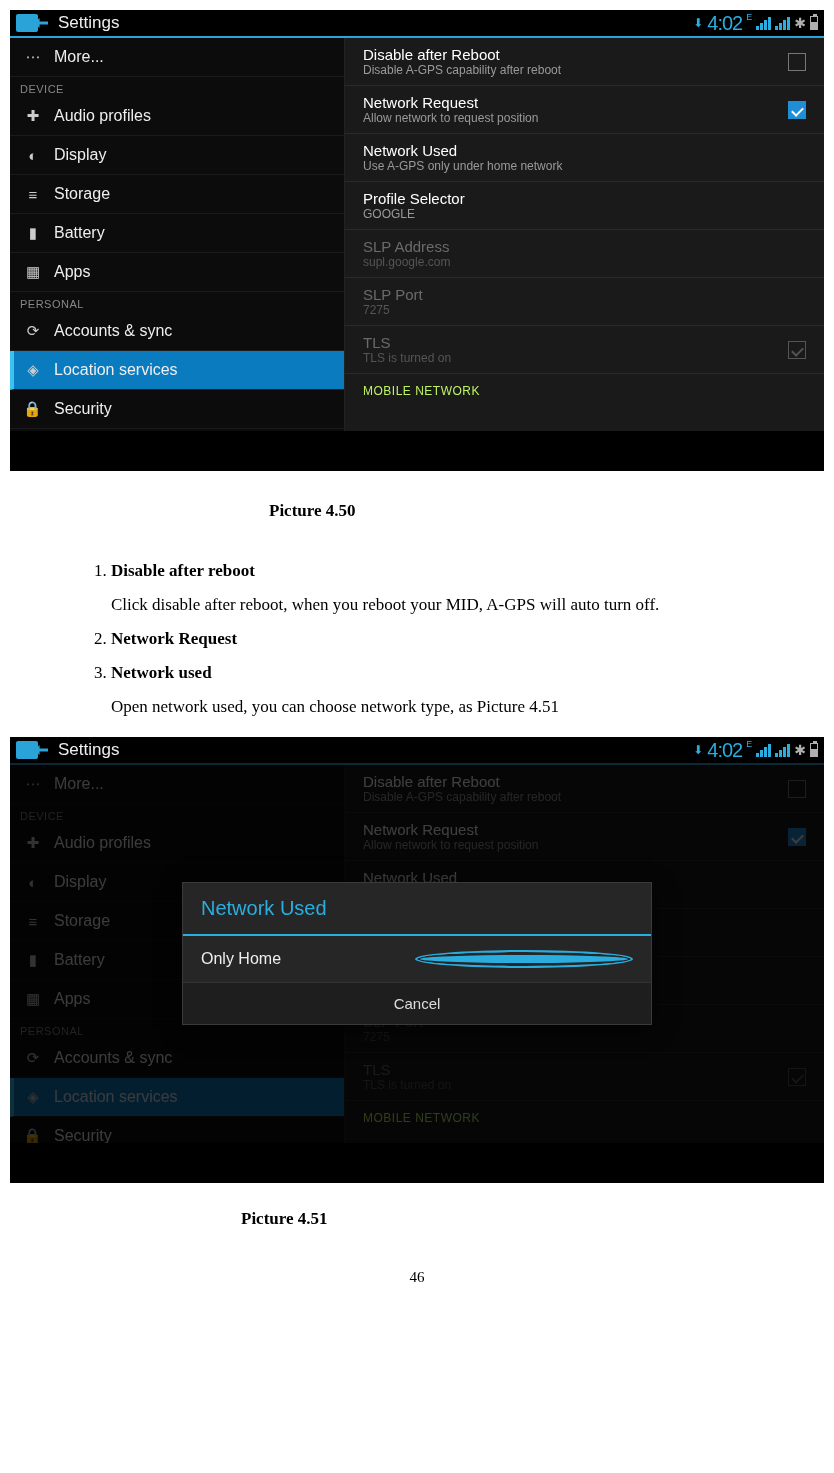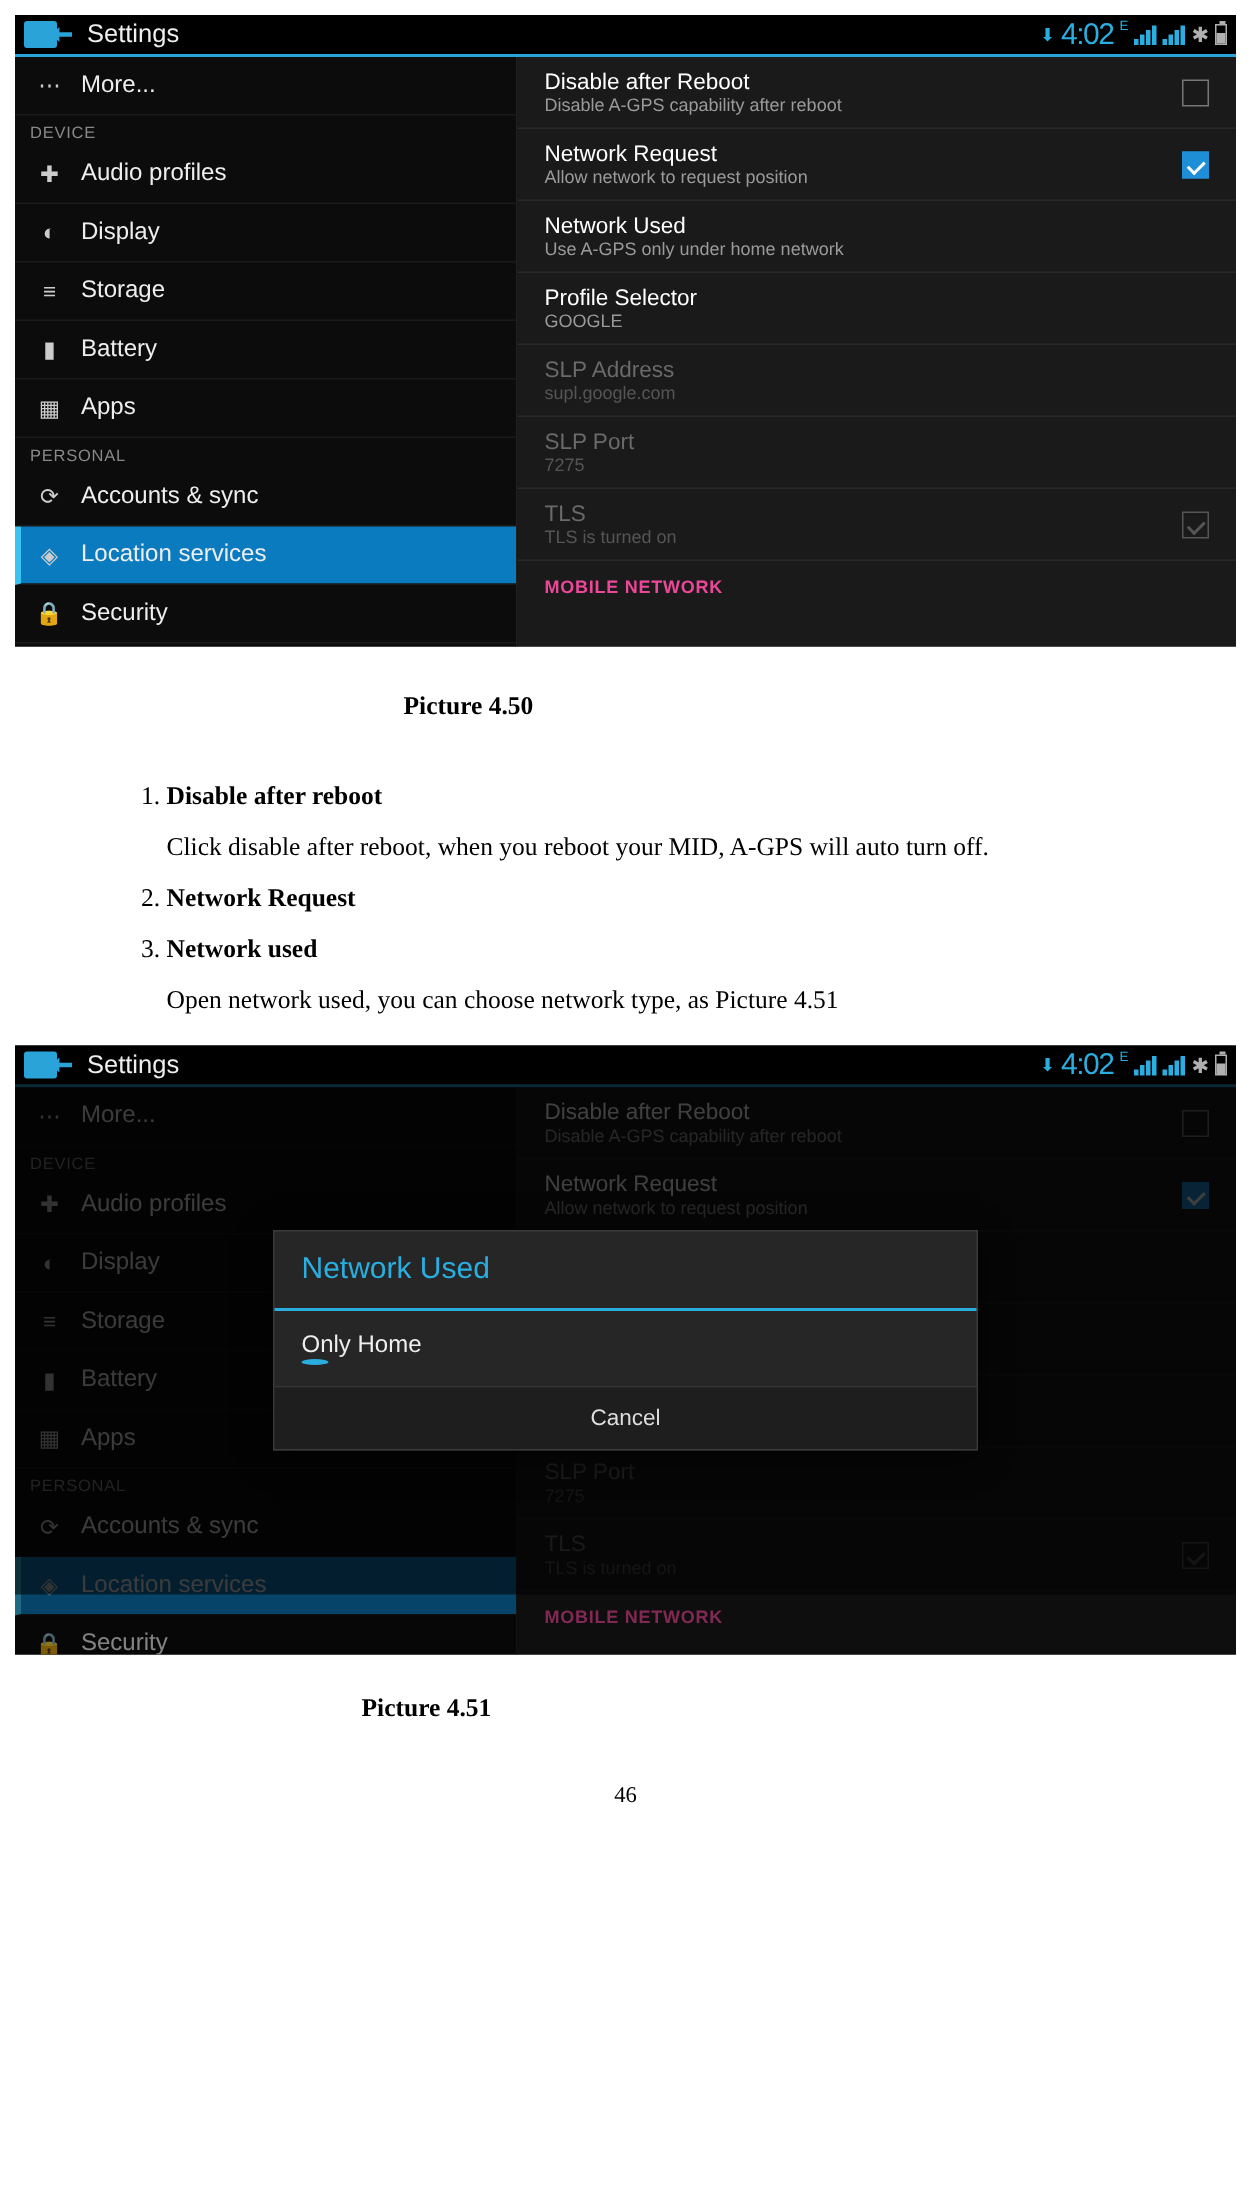--- a/index.html
+++ b/index.html
@@ -9,20 +9,21 @@
     width: 834px;
     margin: 0 auto;
     color: #000;
   }
 
   
   .shot {
     background: #000;
     width: 814px;              
     margin: 10px auto 0;
+    padding-bottom: 40px;      
     font-family: "Helvetica Neue", Arial, sans-serif;
     position: relative;
   }
   .shot.dimmed .shot-body { filter: brightness(.55); }
   .shot .statusbar {
     display: flex; align-items: center;
     height: 26px; padding: 0 6px;
     color: #ddd; font-size: 12px;
     background: #000;
   }
@@ -96,42 +97,42 @@
     width:9px; height:5px; border:2px solid #fff; border-top:none; border-right:none;
     transform:rotate(-45deg);
   }
   .row .cb.ghost { border-color:#555; position:relative; }
   .row .cb.ghost::after{
     content:""; position:absolute; left:3px; top:5px;
     width:9px; height:5px; border:2px solid #555; border-top:none; border-right:none;
     transform:rotate(-45deg);
   }
   .sect-hdr {
-    color:#ec4899; font-size:12px; font-weight:bold;
+    color:#bef264; font-size:12px; font-weight:normal;
     padding:10px 18px 4px; letter-spacing:.5px;
   }
 
   
   .modal-backdrop {
     position:absolute; inset:26px 0 40px 0;
     background:rgba(0,0,0,.55);
     display:flex; align-items:center; justify-content:center;
     font-family: "Helvetica Neue", Arial, sans-serif;
   }
   .dialog {
     width:470px; background:#262626; border:1px solid #3a3a3a;
     box-shadow:0 4px 20px rgba(0,0,0,.6);
   }
   .dialog .dlg-title {
     color:#2aaee0; font-size:20px; padding:14px 18px;
     border-bottom:2px solid #2aaee0;
   }
   .dialog .opt {
-    display:flex; align-items:flex-start; padding:14px 18px;
-    color:#eee; font-size:16px; border-bottom:1px solid #333;flex-direction:column;
+    display:flex; align-items:flex-end; padding:14px 18px;
+    color:#eee; font-size:16px; border-bottom:1px solid #333;
   }
   .dialog .opt span { flex:1; }
   .radio {
     width:18px; height:18px; border:2px solid #888; border-radius:50%; position:relative;
   }
   .radio.on { border-color:#2aaee0; background:#2aaee0; box-shadow:inset 0 0 0 3px #262626; }
   .dialog .cancel {
     text-align:center; color:#ddd; font-size:15px; padding:12px 0;
     background:#1e1e1e;
   }

